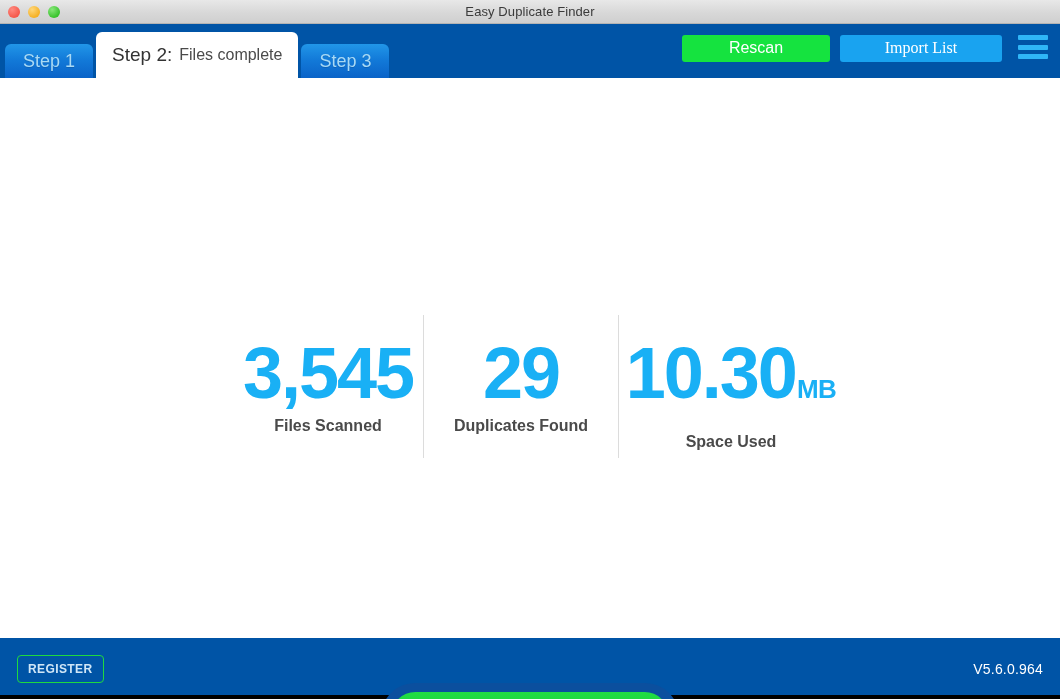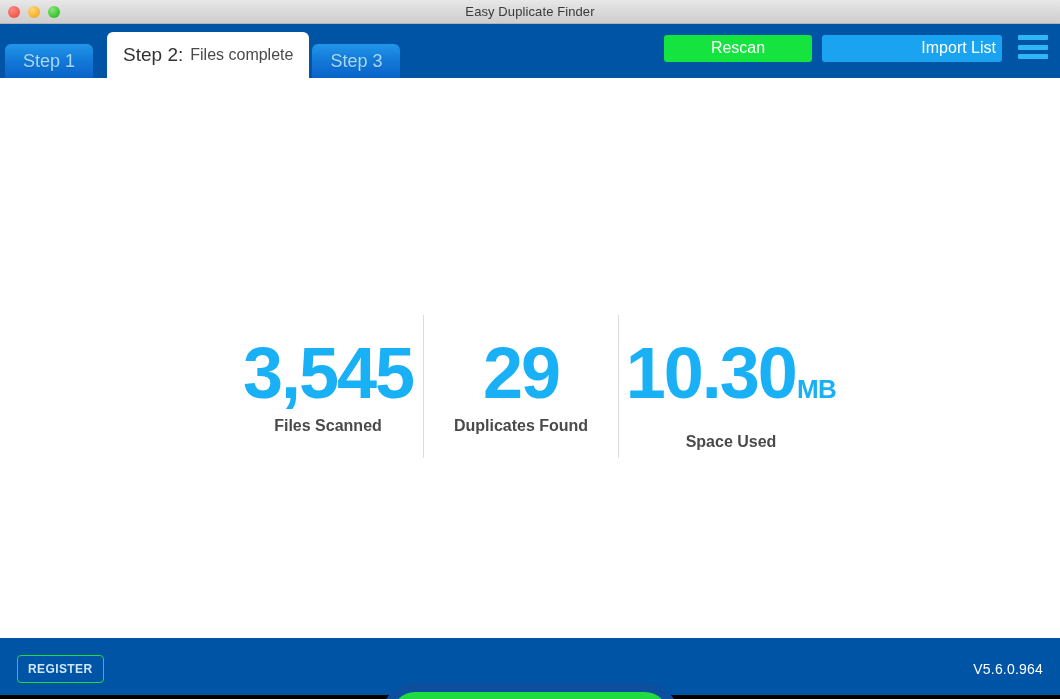--- a/index.html
+++ b/index.html
@@ -91,21 +91,20 @@
     white-space: nowrap;
     text-shadow: 0 1px 0 rgba(0,0,0,.12);
   }
   .tab.active {
     background: #ffffff;
     color: #3b3b3b;
     height: 46px;
     padding: 0 16px;
     text-shadow: none;
     align-items: center;
-    margin-left: 11px;
   }
   .tab.active .tab-strong {
     font-size: 19px;
     color: #333333;
   }
   .tab.active .tab-sub {
     font-size: 16px;
     color: #4a4a4a;
     margin-left: 7px;
   }
@@ -131,26 +130,25 @@
     height: 27px;
     cursor: pointer;
     margin-bottom: -4px;
   }
   .btn-import {
     background: #19a3f0;
     color: #ffffff;
     border: none;
     border-radius: 3px;
     font-size: 16px;
-    font-family: Liberation Sans, sans-serif;
-    width: 180px;
+    font-family: Liberation Serif, serif;
+    width: 162px;
     height: 27px;
     cursor: pointer;
     margin-bottom: -4px;
-    text-align: right;
   }
   .hamburger {
     width: 30px;
     height: 24px;
     display: flex;
     flex-direction: column;
     justify-content: space-between;
     cursor: pointer;
     margin-left: 6px;
     margin-bottom: -2px;

